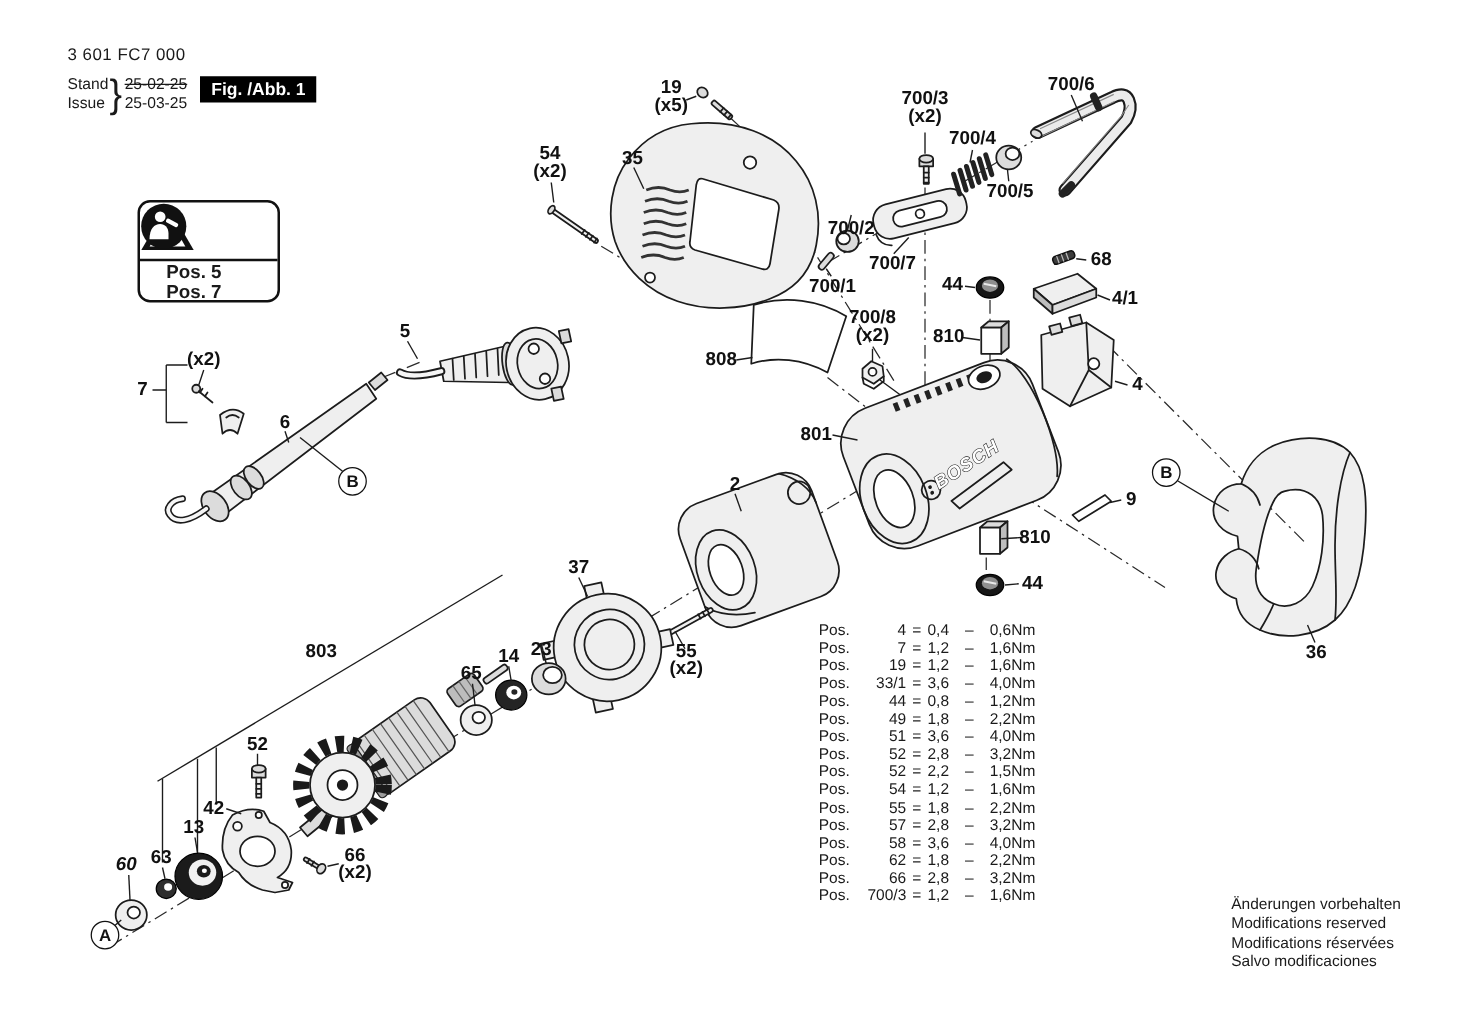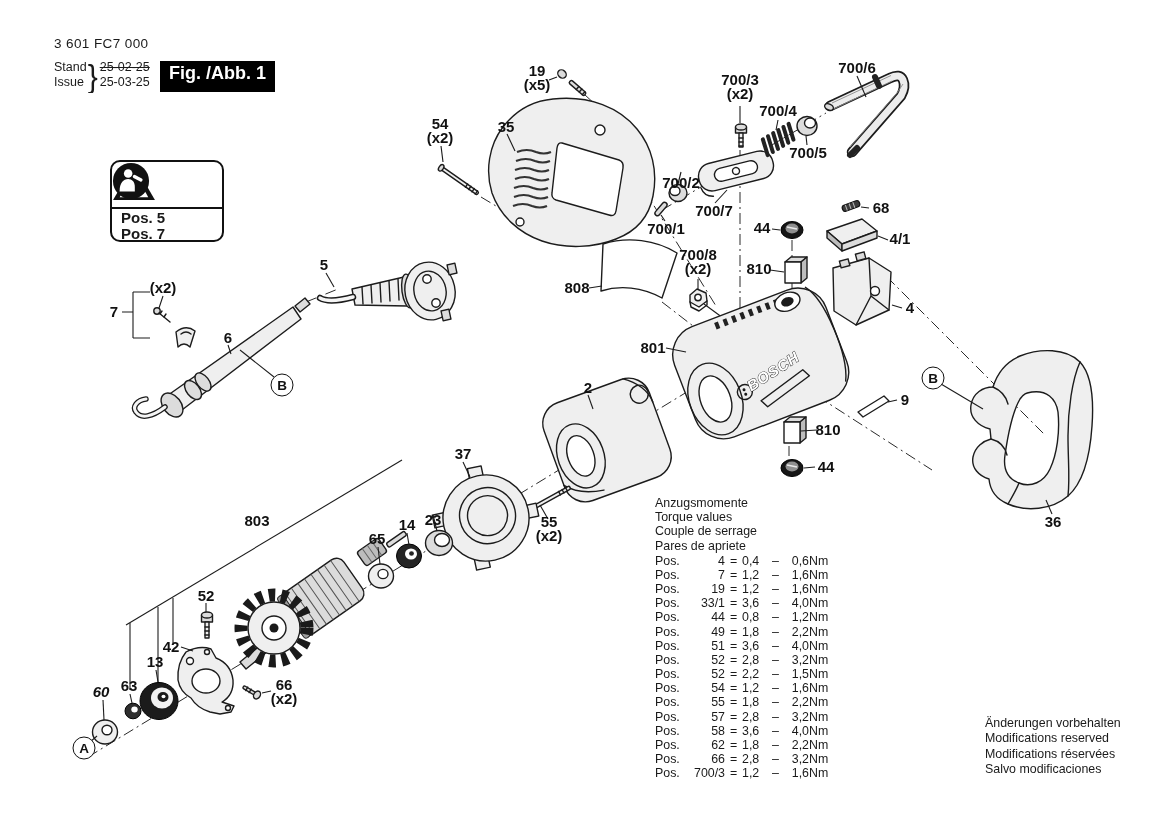--- a/index.html
+++ b/index.html
@@ -11,28 +11,28 @@
   .fw{fill:#ffffff;}.f1{fill:#efefef;}.f2{fill:#dcdcdc;}.f3{fill:#bdbdbd;}
   .ld{stroke:#1c1c1c;stroke-width:1.1;fill:none;}
   .dd{stroke:#2a2a2a;stroke-width:1;fill:none;stroke-dasharray:11 4 2 4;}
   .hatch{stroke:#333;stroke-width:2.2;fill:none;}
   
   .partnum{position:absolute;left:54px;top:36px;font-size:13.5px;letter-spacing:.4px;}
   .rev{position:absolute;left:54px;top:60px;display:flex;align-items:center;font-size:12.5px;line-height:15px;}
   .rev .brace{font-size:30px;transform:scaleY(1.05);margin:0 2px 0 1px;font-weight:400;}
   .strike{text-decoration:line-through;}
   .figbox{position:absolute;left:160px;top:61px;background:#000;color:#fff;font-weight:bold;
-          font-size:18px;padding:2px 9px 8px 9px;}
+          font-size:14px;padding:2px 9px 3px 9px;}
   
   .warnbox{position:absolute;left:110px;top:160px;width:114px;height:82px;border:2.5px solid #111;
            border-radius:10px;box-sizing:border-box;background:#fff;}
   .warn-icons{height:45px;display:flex;align-items:center;justify-content:center;gap:7px;
               border-bottom:2.5px solid #111;}
   .warn-pos div{padding-left:9px;font-weight:bold;font-size:15px;line-height:16px;}
-  .warn-pos{padding-top:1px;}
+  .warn-pos{padding-top:1px;padding-left:12px;}
   
   .callout{position:absolute;transform:translate(-50%,-50%);font-weight:bold;font-size:15px;
            line-height:13.5px;text-align:center;white-space:nowrap;color:#111;}
   .callout .sub{display:block;}
   .callout.circled{width:21px;height:21px;border:1.7px solid #111;border-radius:50%;
                    line-height:21px;font-size:13.5px;background:#fff;}
   
   .torque{position:absolute;left:655px;top:496px;font-size:12.4px;line-height:14.2px;}
   .torque table{border-collapse:collapse;margin-top:1px;}
   .torque td{padding:0;font-size:12.4px;line-height:14.15px;white-space:nowrap;}
@@ -447,26 +447,20 @@
       <div class="callout" style="left: 171px; top: 647px;"><span>42</span></div>
       <div class="callout" style="left: 155px; top: 662px;"><span>13</span></div>
       <div class="callout" style="left: 129px; top: 686px;"><span>63</span></div>
       <div class="callout" style="left: 101px; top: 692px; font-style: italic;"><span>60</span></div>
       <div class="callout" style="left: 284px; top: 691px;"><span>66</span><span class="sub">(x2)</span></div>
       <div class="callout circled" style="left: 84px; top: 748px;"><span>A</span></div>
       <div class="callout" style="left: 1053px; top: 522px;"><span>36</span></div>
     </div>
 
   <div class="torque">
-    <div>
-        <div>Anzugsmomente</div>
-        <div>Torque values</div>
-        <div>Couple de serrage</div>
-        <div>Pares de apriete</div>
-      </div>
     <table>
         <tbody>
           <tr>
             <td class="c-lab">Pos.</td>
             <td class="c-pos">4</td>
             <td class="c-eq">=</td>
             <td class="c-min">0,4</td>
             <td class="c-dash">–</td>
             <td class="c-max">0,6</td>
             <td class="c-unit">Nm</td>

